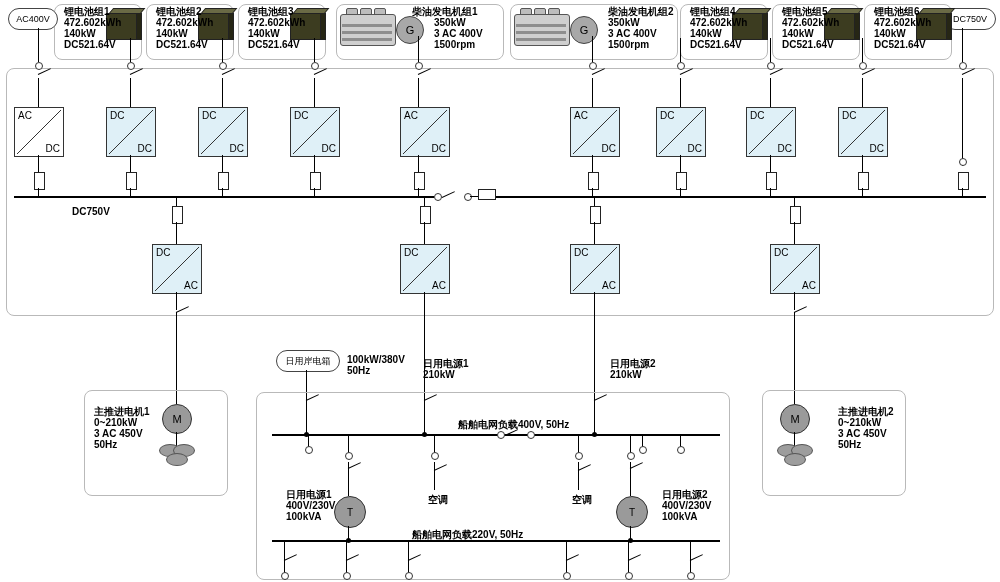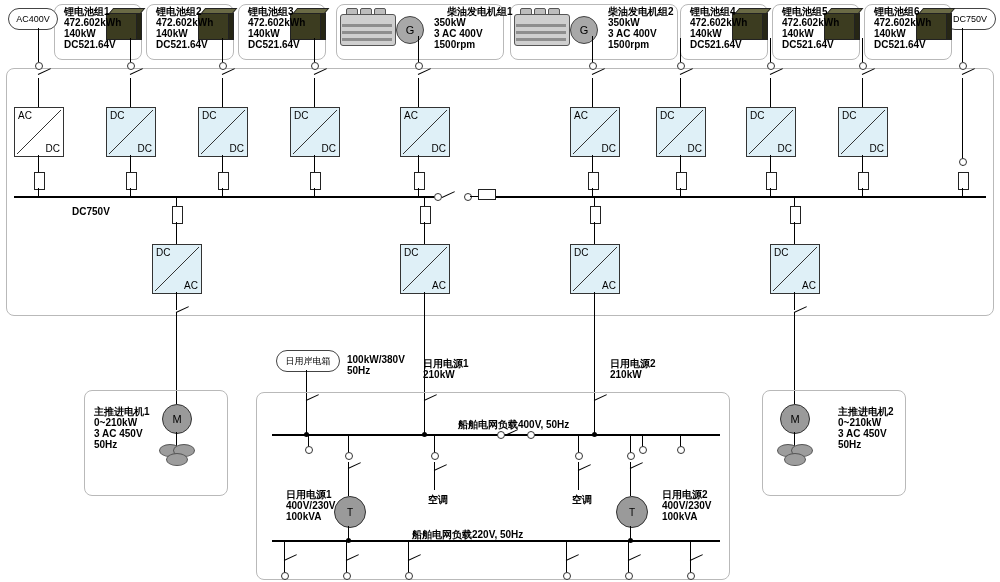--- a/index.html
+++ b/index.html
@@ -135,21 +135,21 @@
   <div class="gen" style="left:340px;top:8px;">
     <div class="bump" style="left:6px;"></div>
     <div class="bump" style="left:20px;"></div>
     <div class="bump" style="left:34px;"></div>
     <div class="eng"></div>
     <div class="bar" style="top:16px;"></div>
     <div class="bar" style="top:23px;"></div>
     <div class="bar" style="top:30px;"></div>
     <div class="circ">G</div>
   </div>
-  <div class="lbl b" style="left:441px;top:6px;">柴油发电机组1</div>
+  <div class="lbl b" style="left:406px;top:6px;">柴油发电机组1</div>
   <div class="lbl b" style="left:428px;top:17px;">350kW</div>
   <div class="lbl b" style="left:428px;top:28px;">3 AC 400V</div>
   <div class="lbl b" style="left:428px;top:39px;">1500rpm</div>
 
   <div class="gen" style="left:514px;top:8px;">
     <div class="bump" style="left:6px;"></div>
     <div class="bump" style="left:20px;"></div>
     <div class="bump" style="left:34px;"></div>
     <div class="eng"></div>
     <div class="bar" style="top:16px;"></div>

